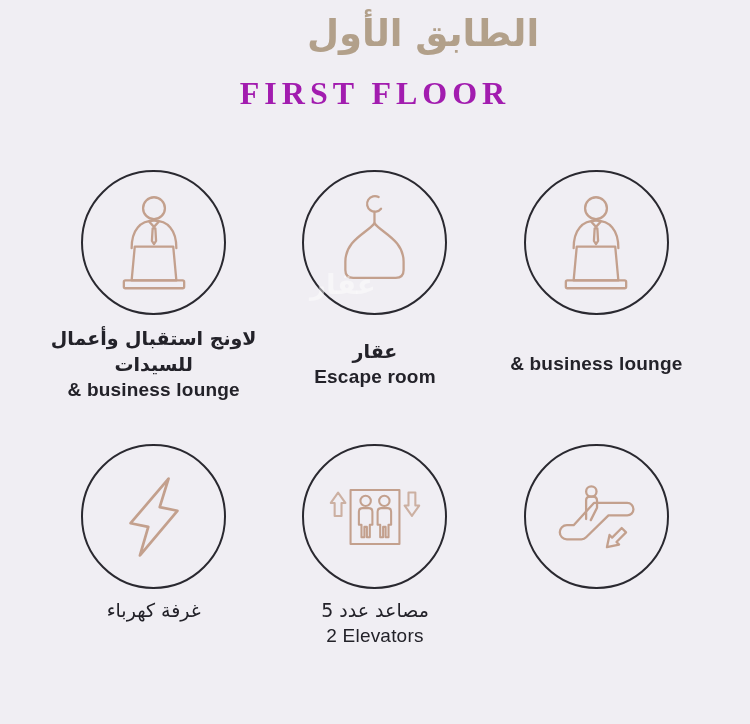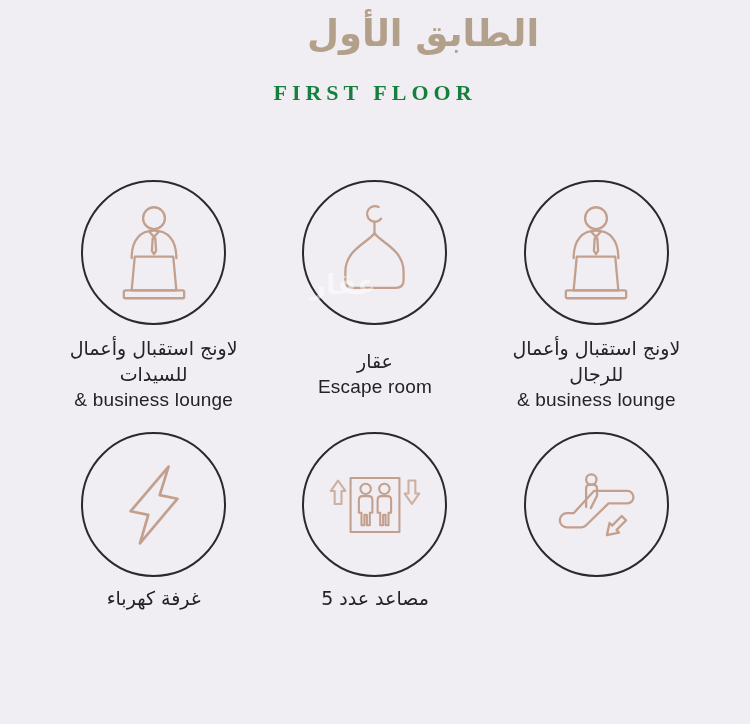--- a/index.html
+++ b/index.html
@@ -14,29 +14,29 @@
     position:absolute;top:8px;left:0;width:750px;
     text-align:center;direction:rtl;
     font-family:"DejaVu Sans",sans-serif;
     font-size:37px;font-weight:700;line-height:52px;
     color:#b2a08a;letter-spacing:1px;padding-left:48px;
   }
   .title-en{
     position:absolute;top:74px;left:0;width:750px;
     text-align:center;
     font-family:"Liberation Serif","DejaVu Serif",serif;
-    font-size:22px;font-weight:700;line-height:38px;
-    color:#15803d;letter-spacing:5px;
+    font-size:32px;font-weight:700;line-height:38px;
+    color:#a21caf;letter-spacing:5px;
   }
   .row{
     position:absolute;left:43px;width:664px;
     display:flex;
   }
-  .row1{top:180px;}
-  .row2{top:432px;}
+  .row1{top:170px;font-weight:bold;}
+  .row2{top:444px;}
   .cell{
     flex:1;display:flex;flex-direction:column;align-items:center;
   }
   .circle{
     width:145px;height:145px;box-sizing:border-box;
     border:2px solid #2a2930;border-radius:50%;
     display:flex;align-items:center;justify-content:center;
     background:transparent;
   }
   .circle svg{display:block;}
@@ -116,21 +116,20 @@
             <circle cx="50" cy="16.5" r="10.5"></circle>
             <path d="M28.5 55 C28.5 37 37 28.5 50 28.5 C63 28.5 71.5 37 71.5 55"></path>
             <path d="M45.5 29.5 L50 34.5 L54.5 29.5"></path>
             <path d="M48.7 36 L48 48 L50 51 L52 48 L51.3 36 Z"></path>
             <path d="M31.5 53.5 L68.5 53.5 L71.5 86 L28.5 86 Z"></path>
             <rect x="21" y="86" width="58" height="7.5" rx="1.5"></rect>
           </g>
         </svg>
       </div>
       <div class="labels">
-        <div class="label-ar">لاونج استقبال وأعمال للرجال</div>
         <div class="label-en">&amp; business lounge</div>
       </div>
     </div>
 
   </div>
 
   <div class="row row2">
 
     <div class="cell">
       <div class="circle">
@@ -154,20 +153,21 @@
             <circle cx="59" cy="34.5" r="5"></circle>
             <path d="M34.5 45 Q34.5 41.5 38 41.5 L44 41.5 Q47.5 41.5 47.5 45 L47.5 57.5 L45 57.5 L45 69.5 L42.2 69.5 L42.2 59.5 L39.8 59.5 L39.8 69.5 L37 69.5 L37 57.5 L34.5 57.5 Z"></path>
             <path d="M52.5 45 Q52.5 41.5 56 41.5 L62 41.5 Q65.5 41.5 65.5 45 L65.5 57.5 L63 57.5 L63 69.5 L60.2 69.5 L60.2 59.5 L57.8 59.5 L57.8 69.5 L55 69.5 L55 57.5 L52.5 57.5 Z"></path>
             <path d="M14.5 26.5 L21.5 36.5 L17.8 36.5 L17.8 49 L11.2 49 L11.2 36.5 L7.5 36.5 Z" opacity="0.8"></path>
             <path d="M85.5 49 L78.5 39 L82.2 39 L82.2 26.5 L88.8 26.5 L88.8 39 L92.5 39 Z" opacity="0.8"></path>
           </g>
         </svg>
       </div>
       <div class="labels">
         <div class="label-ar">مصاعد عدد 5</div>
+        <div class="label-en">2 Elevators</div>
       </div>
     </div>
 
     <div class="cell">
       <div class="circle">
         <svg width="104" height="104" viewBox="0 0 100 100">
           <g class="icon-stroke" stroke-width="2.2">
             <circle cx="45.5" cy="25.5" r="5"></circle>
             <path d="M40.5 52 L40.5 34 Q40.5 30.5 44.5 30.5 L47 30.5 Q51 30.5 51 34.5 L51 41 L45 53"></path>
             <path d="M48 36.5 L80 36.5 A6 6 0 0 1 80 48.5 L62 48.5 L40.5 69.5 A6.2 6.2 0 0 1 36 71.5 L22 71.5 A6.8 6.8 0 0 1 22 57.9 L28.5 57.9 Z"></path>

